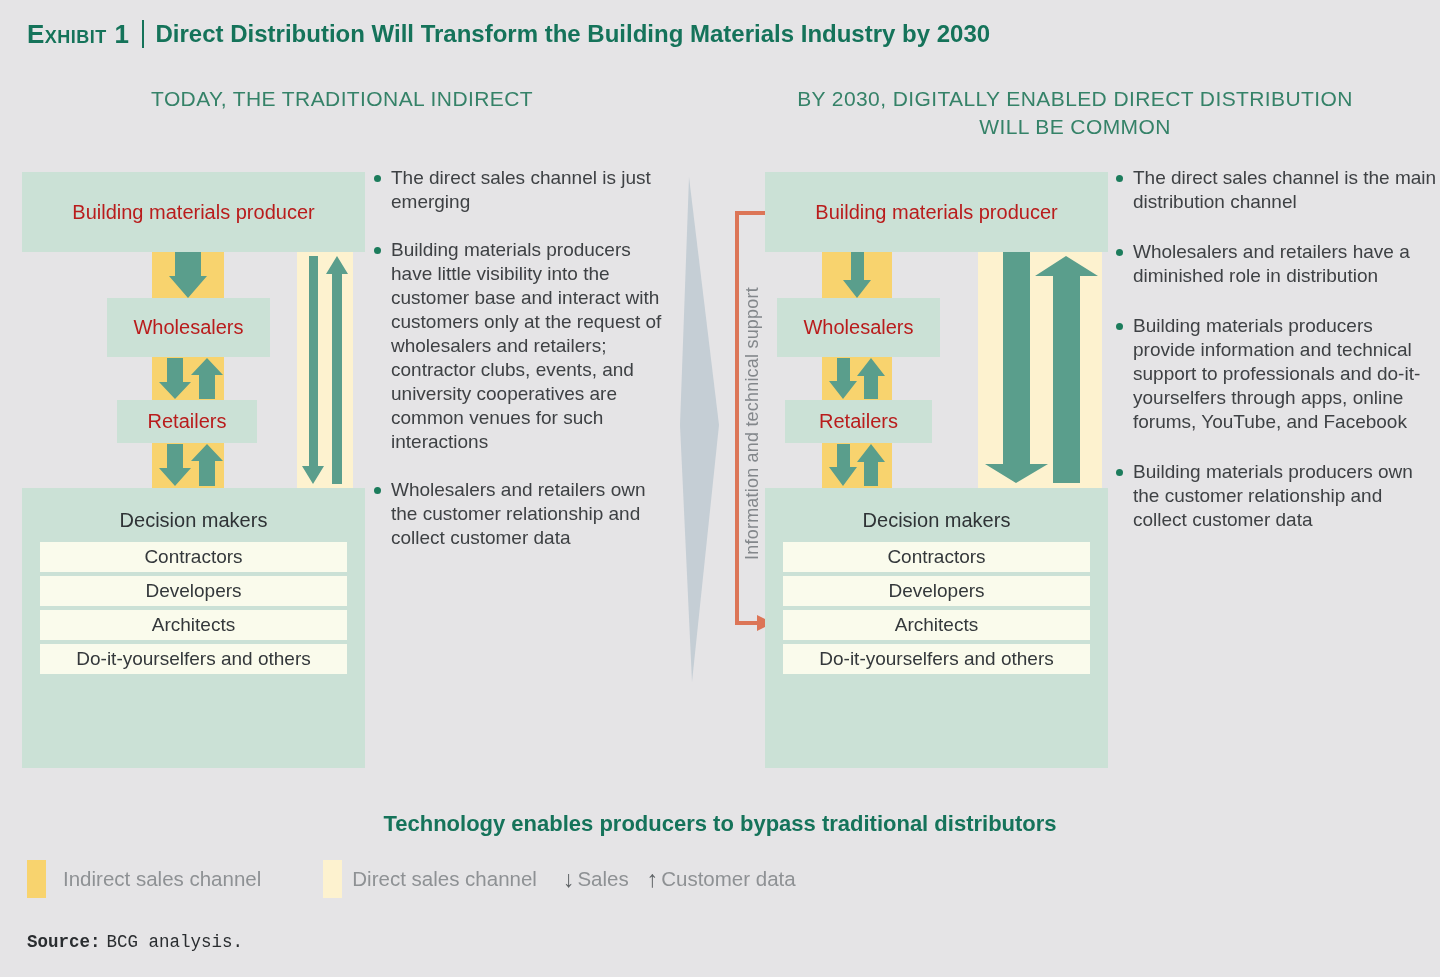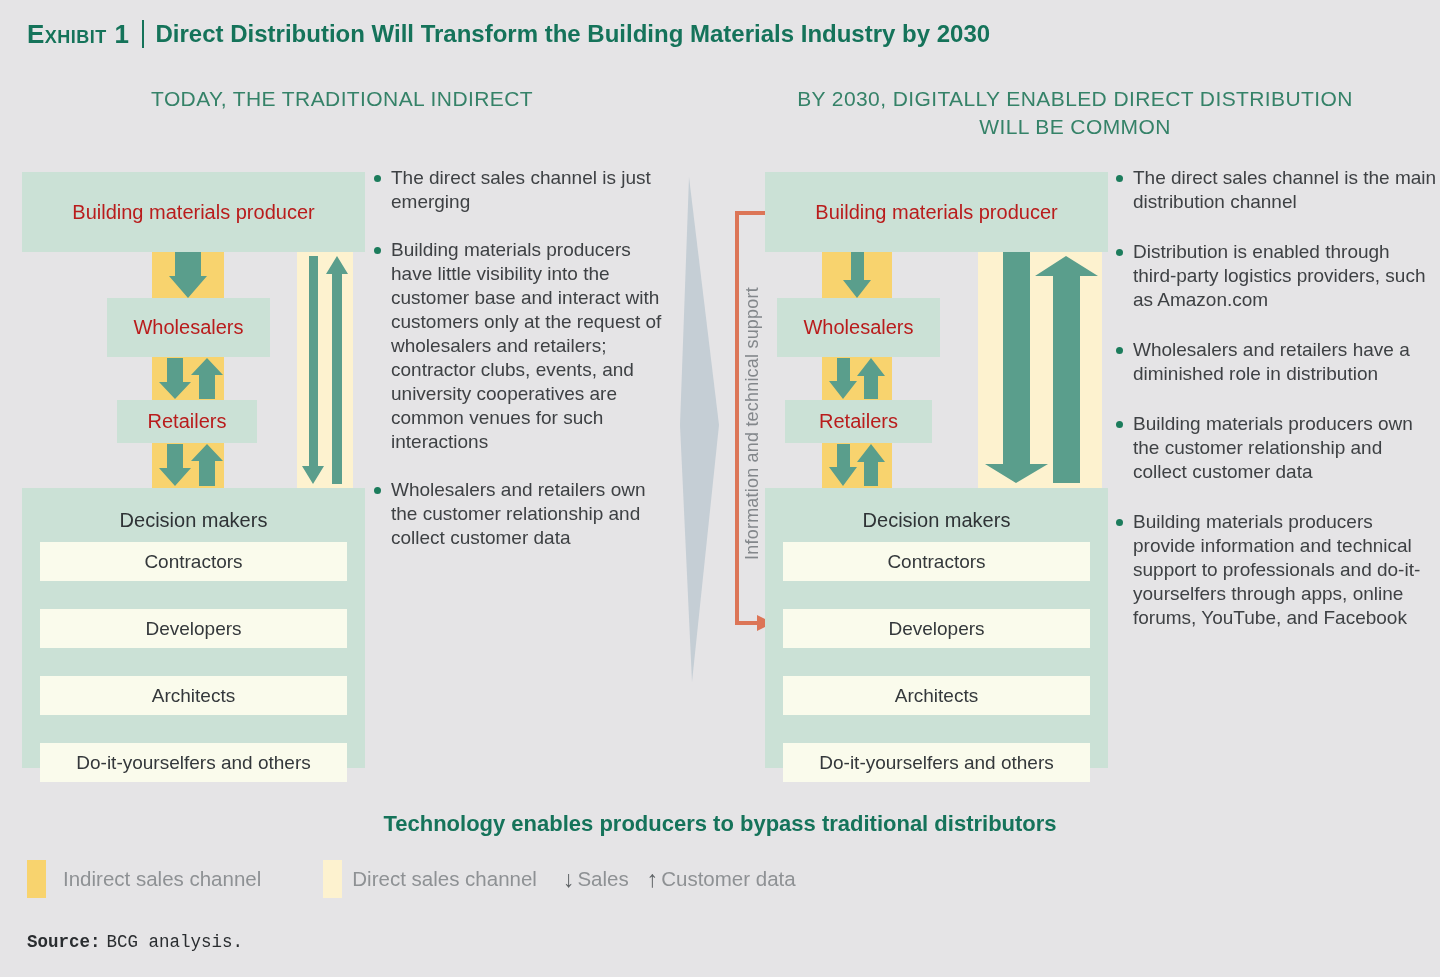--- a/index.html
+++ b/index.html
@@ -33,21 +33,21 @@
   .producer span{width:250px;}
   .diagram.left .wholesalers{left:85px;top:126px;width:163px;height:59px;}
   .diagram.left .retailers{left:95px;top:228px;width:140px;height:43px;}
   .diagram.right .wholesalers{left:12px;top:126px;width:163px;height:59px;}
   .diagram.right .retailers{left:20px;top:228px;width:147px;height:43px;}
 
   .decision{position:absolute;left:0;top:316px;width:343px;height:280px;background:var(--box-green,#cbe1d6);}
   .decision-title{height:32px;margin-top:16px;display:flex;align-items:center;justify-content:center;
     font-size:20px;color:#2f3336;}
   .decision-rows{padding:6px 18px 0;}
-  .decision-row{height:39px;margin-bottom:28px;background:var(--row-cream,#fafbec);display:flex;
+  .decision-row{height:30px;margin-bottom:4px;background:var(--row-cream,#fafbec);display:flex;
     align-items:center;justify-content:center;font-size:19px;color:#34383b;}
 
   
   .bullets{position:absolute;top:166px;list-style:none;margin:0;padding:0;display:flex;flex-direction:column;}
   .bullets.left{left:374px;width:298px;gap:24px;}
   .bullets.right{left:1116px;width:322px;gap:26px;}
   .bullet{display:flex;font-size:19px;line-height:24px;color:#3e4144;}
   .dot{flex:0 0 auto;width:7px;height:7px;border-radius:50%;background:var(--bullet-green,#1c7c5c);
     margin:9px 10px 0 0;}
 
@@ -184,33 +184,29 @@
     </div>
   </div>
 
   <ul class="bullets right">
     <li class="bullet">
         <span class="dot"></span>
         <span>The direct sales channel is the main distribution channel</span>
       </li>
     <li class="bullet">
         <span class="dot"></span>
-        <span>Distribution is enabled through third-party logistics providers, such as Amazon.com</span>
-      </li>
-    <li class="bullet">
-        <span class="dot"></span>
         <span>Wholesalers and retailers have a diminished role in distribution</span>
       </li>
     <li class="bullet">
         <span class="dot"></span>
+        <span>Building materials producers provide information and technical support to professionals and do-it-yourselfers through apps, online forums, YouTube, and Facebook</span>
+      </li>
+    <li class="bullet">
+        <span class="dot"></span>
         <span>Building materials producers own the customer relationship and collect customer data</span>
-      </li>
-    <li class="bullet">
-        <span class="dot"></span>
-        <span>Building materials producers provide information and technical support to professionals and do-it-yourselfers through apps, online forums, YouTube, and Facebook</span>
       </li>
   </ul>
 
   <div class="tagline">Technology enables producers to bypass traditional distributors</div>
 
   <div class="legend">
     <div class="legend-item indirect">
       <span class="swatch indirect"></span>
       <span>Indirect sales channel</span>
     </div>

